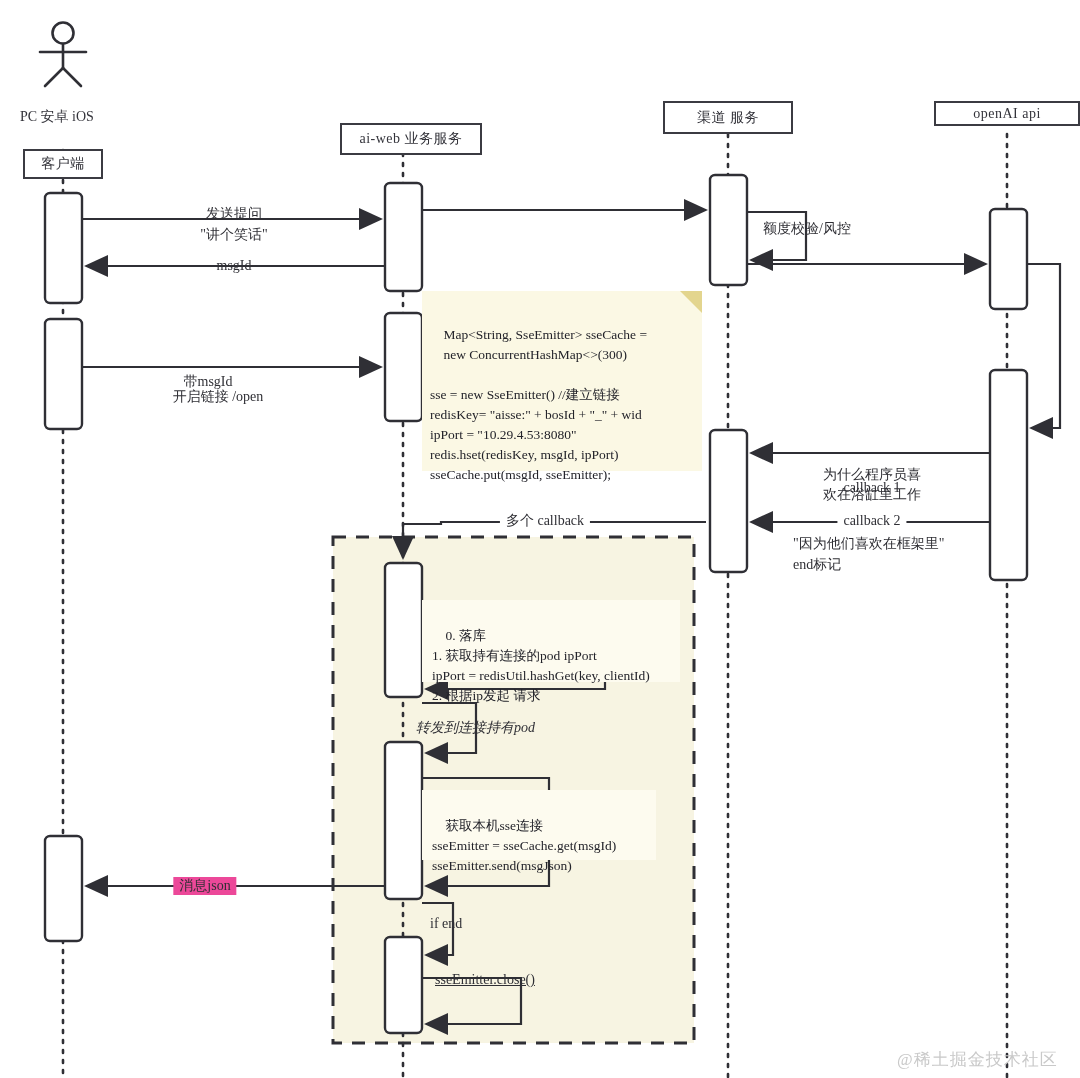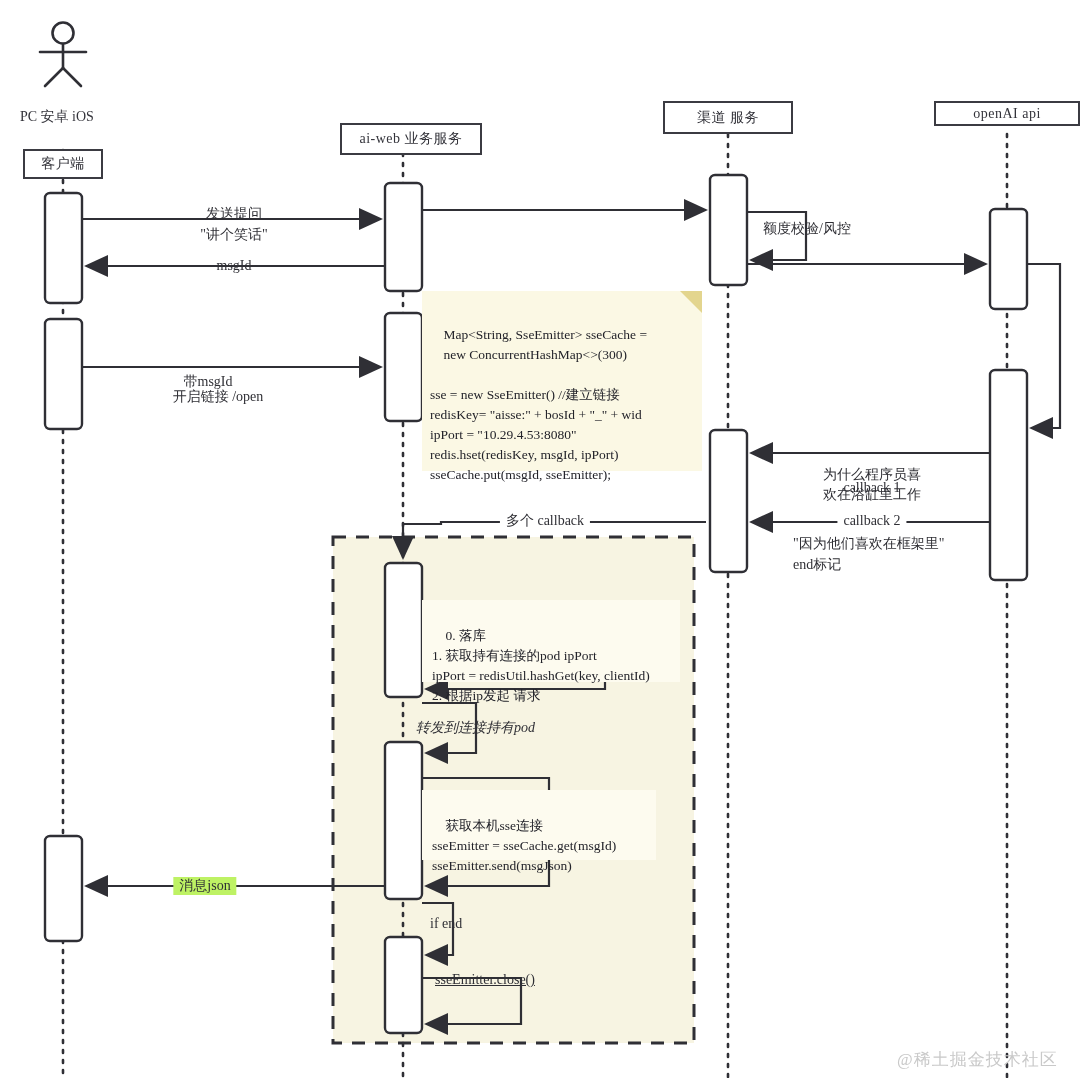--- a/index.html
+++ b/index.html
@@ -158,21 +158,21 @@
   <div class="msg-label center" style="left:872px;top:486px;">欢在浴缸里工作</div>
 
   <div class="msg-label center" style="left:872px;top:512px;background:#fff;padding:0 6px;">callback 2</div>
   <div class="msg-label" style="left:793px;top:535px;">"因为他们喜欢在框架里"</div>
   <div class="msg-label" style="left:793px;top:556px;">end标记</div>
 
   <div class="msg-label center" style="left:545px;top:512px;background:#fff;padding:0 6px;">多个 callback</div>
 
   <div class="msg-label" style="left:416px;top:719px;font-style:italic;">转发到连接持有pod</div>
 
-  <div class="msg-label center" style="left:205px;top:877px;background:#bef264;padding:0 6px;">消息json</div>
+  <div class="msg-label center" style="left:205px;top:877px;background:#ec4899;padding:0 6px;">消息json</div>
 
   <div class="msg-label" style="left:430px;top:915px;">if end</div>
 
   <div class="msg-label" style="left:435px;top:971px;text-decoration:underline;">sseEmitter.close()</div>
 
   <div class="note" style="left:422px;top:291px;width:280px;height:180px;">
     <span>Map&lt;String, SseEmitter&gt; sseCache =
     new ConcurrentHashMap&lt;&gt;(300)
 
 sse = new SseEmitter() //建立链接

